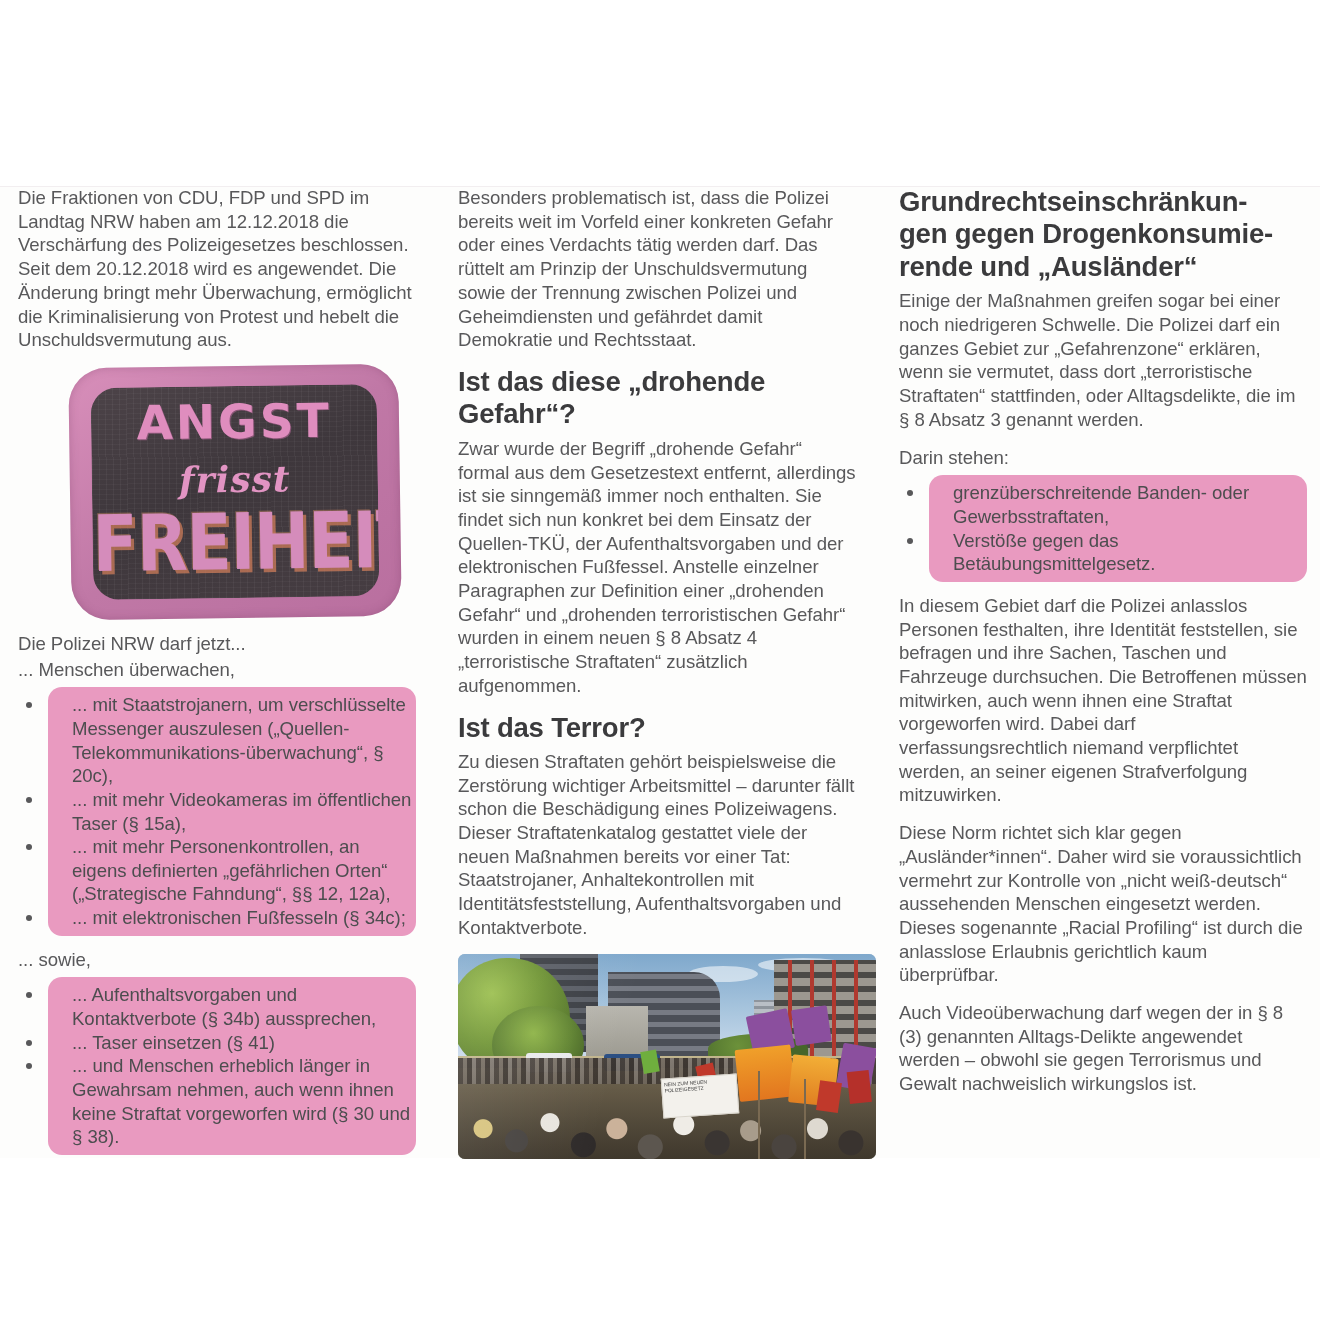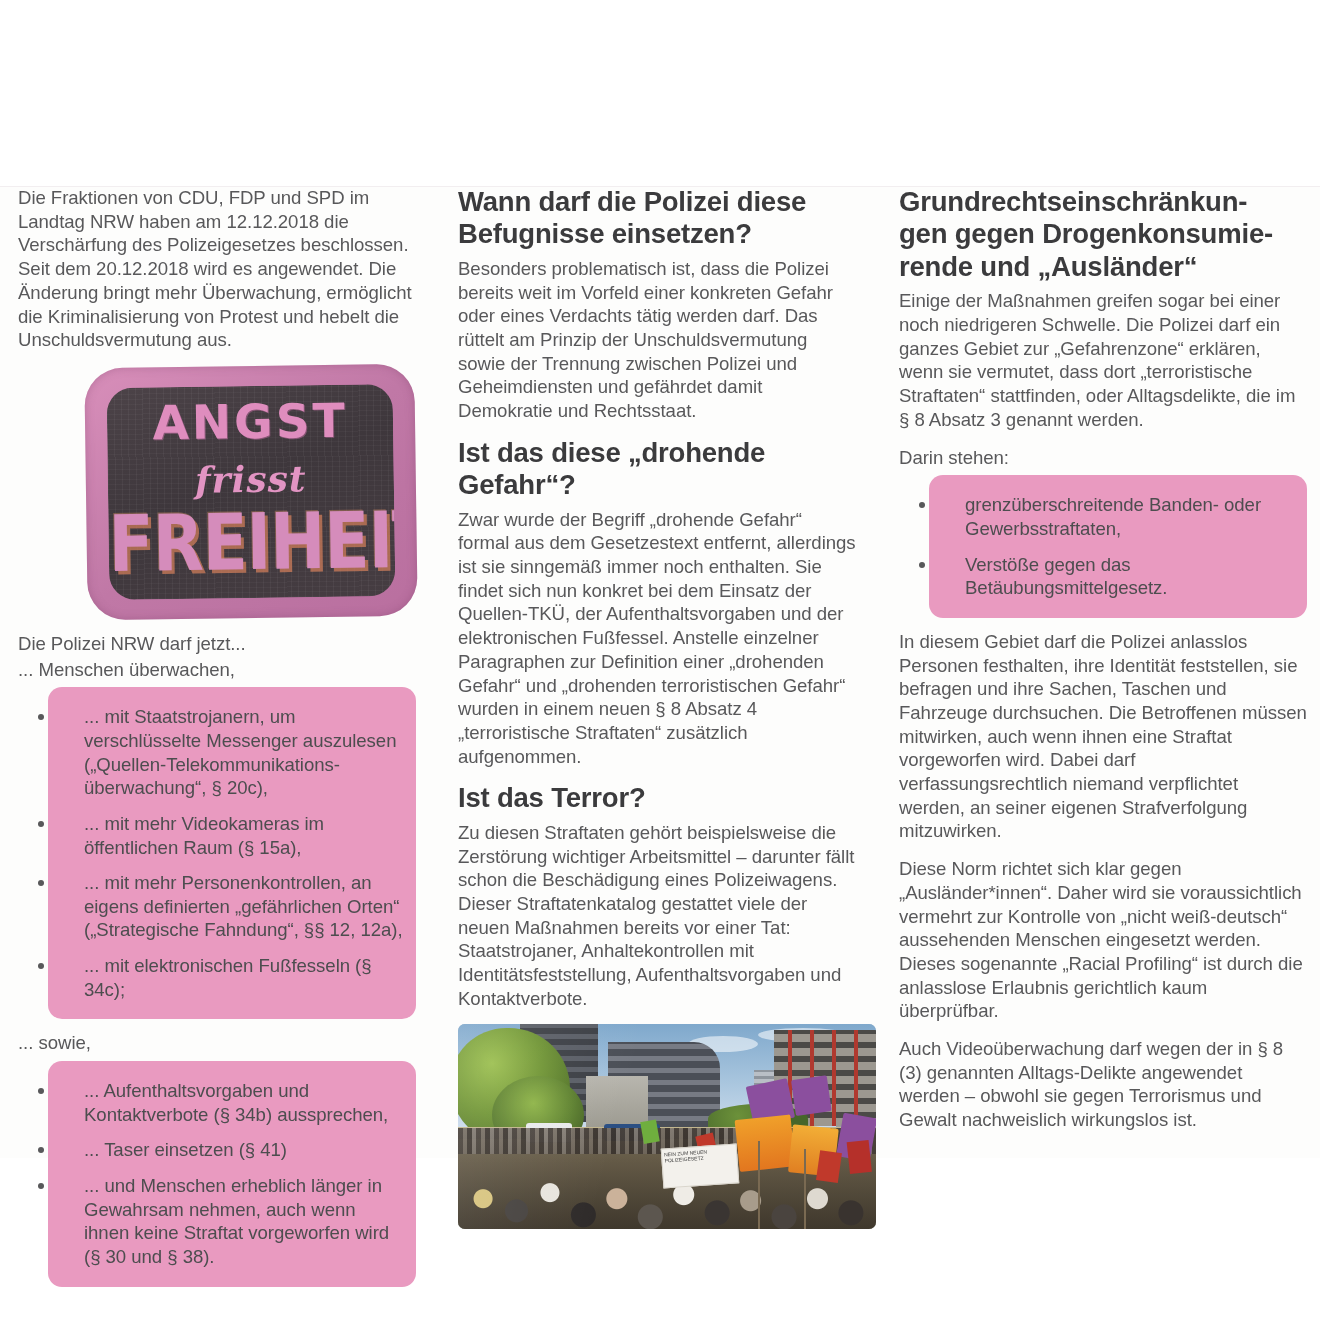--- a/index.html
+++ b/index.html
@@ -83,21 +83,21 @@
     background: #e99ac0;
     border-radius: 14px;
     z-index: 0;
   }
   ul.hl li {
     position: relative;
     z-index: 1;
     font-size: 18.6px;
     line-height: 1.272;
     padding-left: 54px;
-    margin: 12px;
+    margin: 0;
     letter-spacing: -0.05px;
     color: #4d4d4f;
   }
   ul.hl li::before {
     content: "";
     position: absolute;
     left: 8px;
     top: 9px;
     width: 6px;
     height: 6px;
@@ -106,21 +106,21 @@
   }
   ul.hl.wrapgroup { padding: 6px 0 6px 0; }
 
   .listwrap { position: relative; margin: 6px 0 12px 0; }
 
   
   .patch-wrap {
     position: relative;
     width: 330px;
     height: 252px;
-    margin: 12px 0 14px 68px;
+    margin: 12px 0 14px 52px;
   }
   .patch {
     position: absolute;
     inset: 0;
     background: #c97fb0;
     background: linear-gradient(145deg,#d88fba 0%, #c078a6 50%, #b96f9f 100%);
     border-radius: 38px;
     box-shadow: inset 0 0 10px rgba(120,60,100,.35);
     transform: rotate(-0.8deg);
   }
@@ -310,41 +310,40 @@
       </div>
 
 
       <p class="body tight">Die Polizei NRW darf jetzt...</p>
       <p class="body nogap">... Menschen überwachen,</p>
 
       <div class="listwrap">
         <ul class="hl wrapgroup" id="list-left-1">
           <div class="pinkbg"></div>
         <li>... mit Staatstrojanern, um verschlüsselte Messenger auszulesen („Quellen-Telekommunikations-überwachung“, § 20c),</li>
-            <li>... mit mehr Videokameras im öffentlichen Raum (§ 15a),</li>
+            <li>... mit mehr Videokameras im öffentlichen Taser (§ 15a),</li>
             <li>... mit mehr Personenkontrollen, an eigens definierten „gefährlichen Orten“ („Strategische Fahndung“, §§ 12, 12a),</li>
             <li>... mit elektronischen Fußfesseln (§ 34c);</li>
           </ul>
       </div>
 
       <p class="body tight">... sowie,</p>
 
       <div class="listwrap">
         <ul class="hl wrapgroup" id="list-left-2">
           <div class="pinkbg"></div>
         <li>... Aufenthaltsvorgaben und Kontaktverbote (§ 34b) aussprechen,</li>
             <li>... Taser einsetzen (§ 41)</li>
             <li>... und Menschen erheblich länger in Gewahrsam nehmen, auch wenn ihnen keine Straftat vorgeworfen wird (§ 30 und § 38).</li>
           </ul>
       </div>
     </div>
 
     <div class="col col2">
 
-      <h2 class="heading">Wann darf die Polizei diese Befugnisse einsetzen?</h2>
       <p class="body">Besonders problematisch ist, dass die Polizei bereits weit im Vorfeld einer konkreten Gefahr oder eines Verdachts tätig werden darf. Das rüttelt am Prinzip der Unschuldsvermutung sowie der Trennung zwischen Polizei und Geheimdiensten und gefährdet damit Demokratie und Rechtsstaat.</p>
 
       <h2 class="heading">Ist das diese „drohende Gefahr“?</h2>
       <p class="body">Zwar wurde der Begriff „drohende Gefahr“ formal aus dem Gesetzestext entfernt, allerdings ist sie sinngemäß immer noch enthalten. Sie findet sich nun konkret bei dem Einsatz der Quellen-TKÜ, der Aufenthaltsvorgaben und der elektronischen Fußfessel. Anstelle einzelner Paragraphen zur Definition einer „drohenden Gefahr“ und „drohenden terroristischen Gefahr“ wurden in einem neuen § 8 Absatz 4 „terroristische Straftaten“ zusätzlich aufgenommen.</p>
 
       <h2 class="heading">Ist das Terror?</h2>
       <p class="body">Zu diesen Straftaten gehört beispielsweise die Zerstörung wichtiger Arbeitsmittel – darunter fällt schon die Beschädigung eines Polizeiwagens. Dieser Straftatenkatalog gestattet viele der neuen Maßnahmen bereits vor einer Tat: Staatstrojaner, Anhaltekontrollen mit Identitätsfeststellung, Aufenthaltsvorgaben und Kontaktverbote.</p>
 
       <div class="photo">
         <div class="ph-sky"></div>

